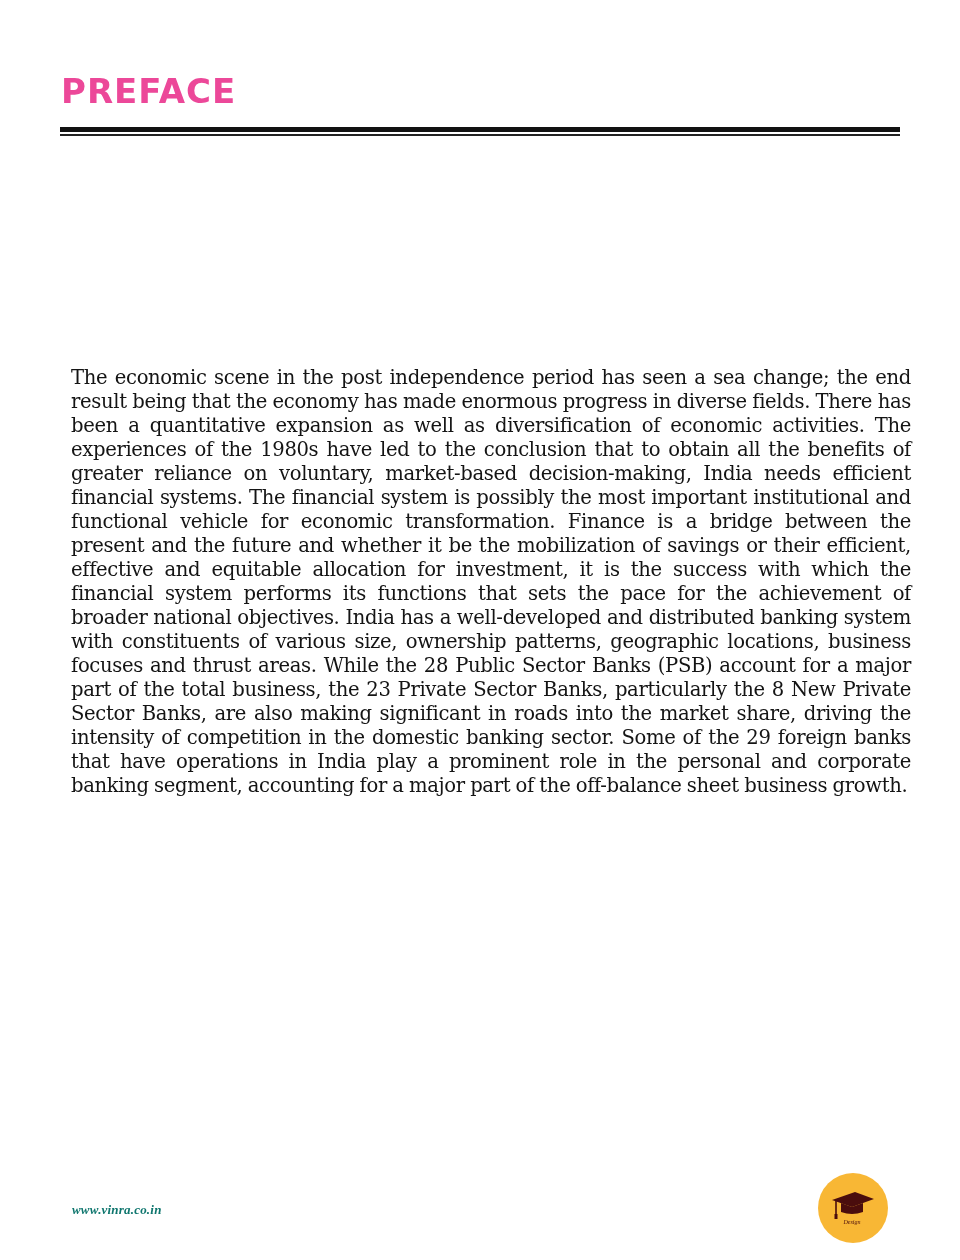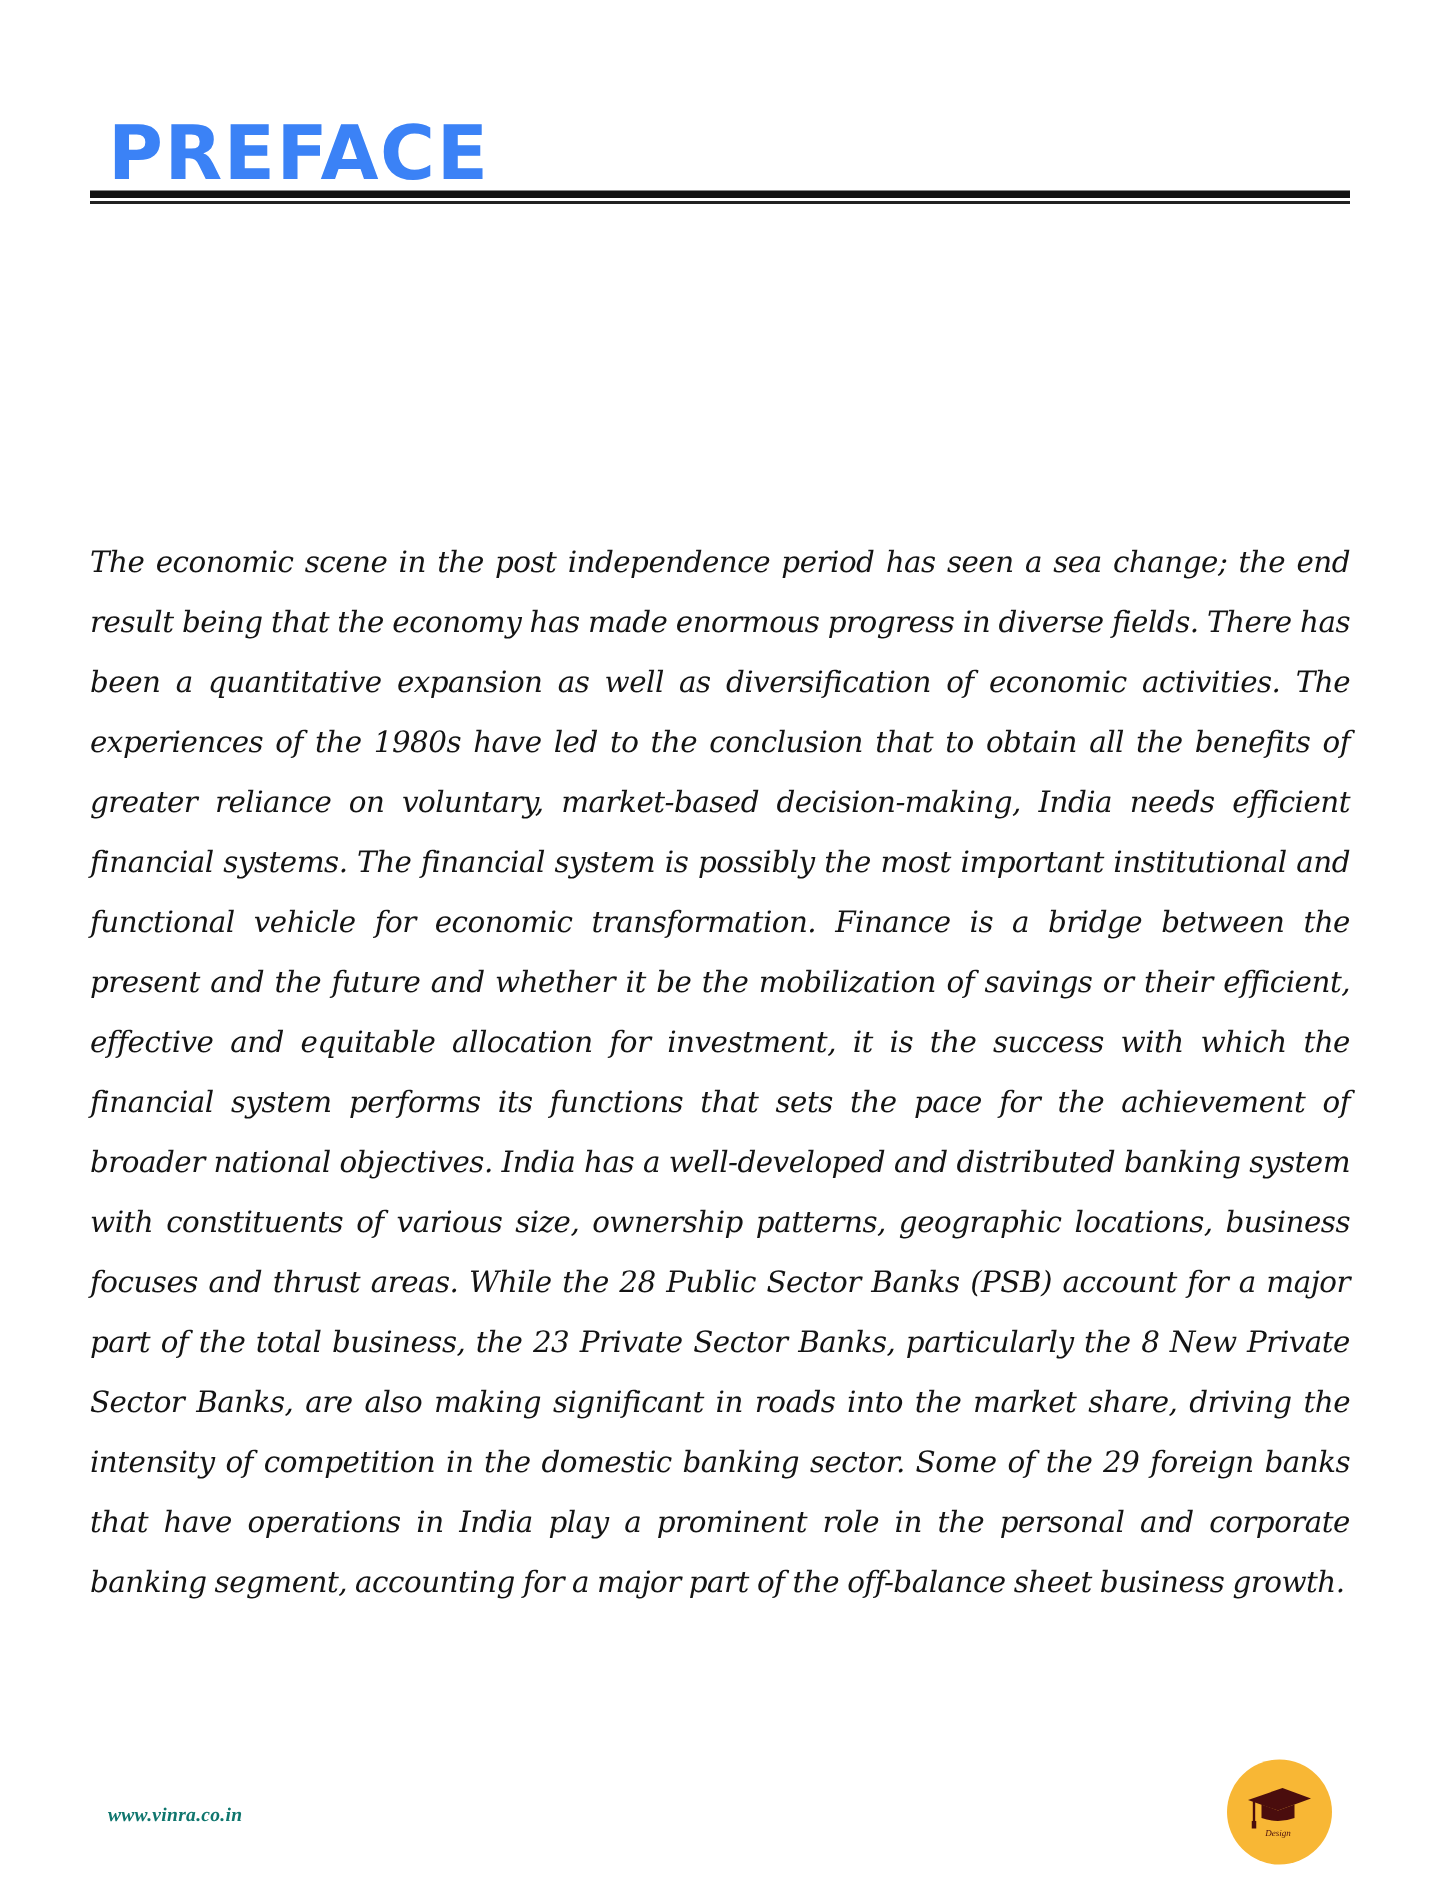--- a/index.html
+++ b/index.html
@@ -11,26 +11,26 @@
       width: 960px;
       height: 1260px;
       position: relative;
       overflow: hidden;
       color: #111111;
     }
     .page-title {
       position: absolute;
       left: 60px;
       top: 64px;
-      margin: 12px;
+      margin: 1px;
       font-family: "DejaVu Sans", sans-serif;
       font-weight: bold;
-      font-size: 50px;
+      font-size: 34px;
       letter-spacing: 1px;
-      color: #3b82f6;
+      color: #ec4899;
       line-height: 52px;
     }
     .title-rule {
       position: absolute;
       left: 60px;
       width: 840px;
     }
     .rule-thick {
       top: 127px;
       height: 5px;
@@ -39,29 +39,28 @@
     .rule-thin {
       top: 134px;
       height: 2px;
       background: #222222;
     }
     .body-text {
       position: absolute;
       left: 60px;
       top: 355px;
       width: 840px;
-      margin: 0;
+      margin: 11px;
       font-family: "DejaVu Serif", serif;
       font-size: 19.6px;
-      line-height: 40px;
+      line-height: 24px;
       text-align: justify;
       color: #141414;
       letter-spacing: -0.35px;
       word-spacing: -0.5px;
-      font-style: italic;
     }
     .footer-url {
       position: absolute;
       left: 72px;
       top: 1202px;
       font-family: "Liberation Serif", serif;
       font-style: italic;
       font-weight: bold;
       font-size: 13px;
       color: #0f766e;

